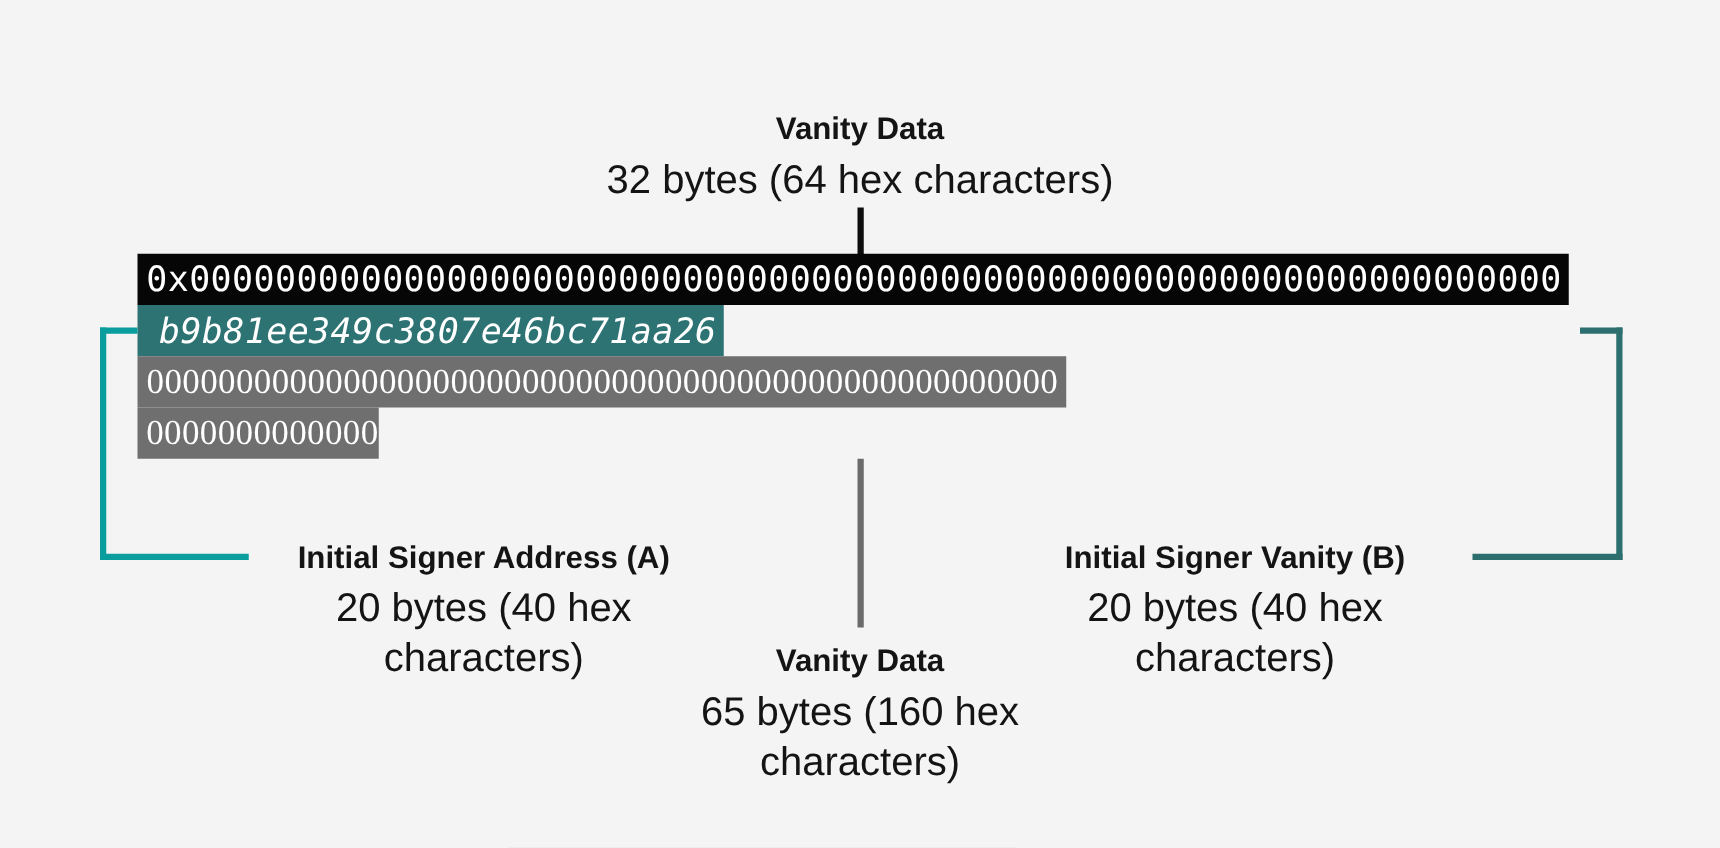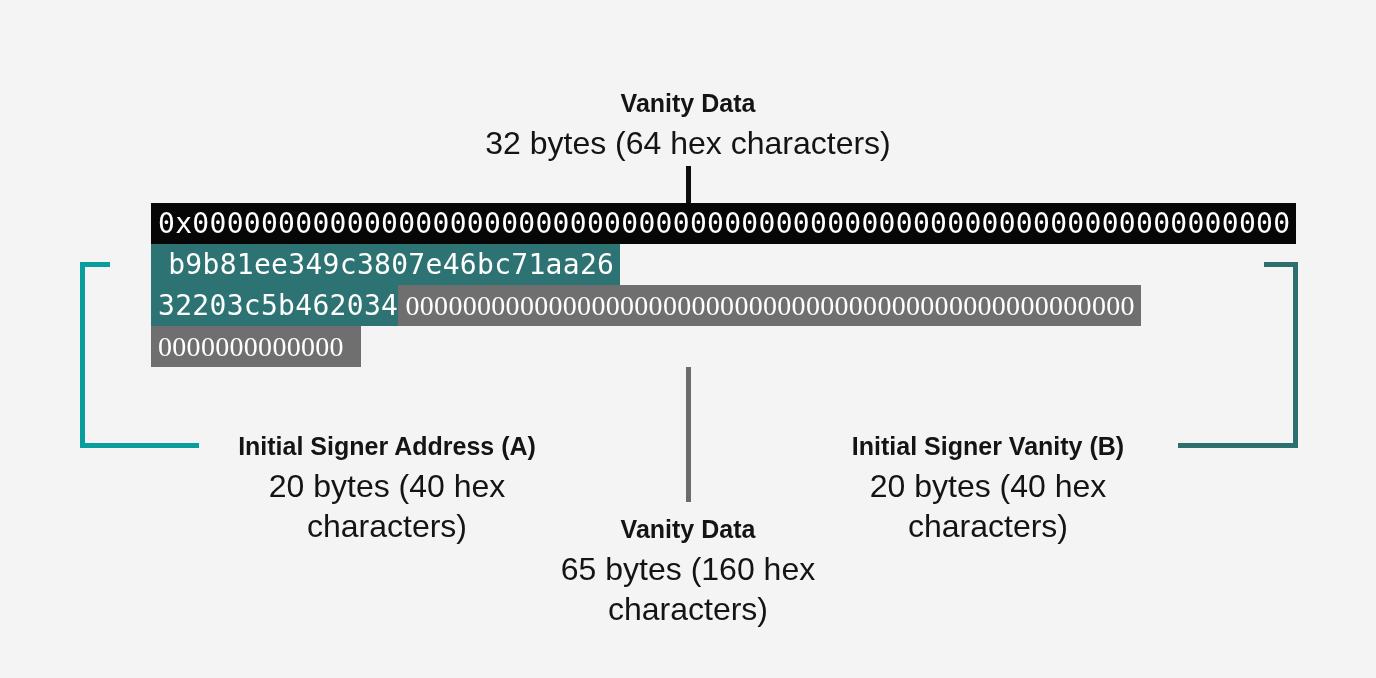--- a/index.html
+++ b/index.html
@@ -9,35 +9,35 @@
     background:var(--background);
     font-family:"Liberation Sans",sans-serif;
     overflow:hidden;
   }
   
   .lbl{position:absolute;text-align:center;color:var(--label-text);}
   .lbl .t{font-weight:700;font-size:25px;line-height:40px;}
   .lbl .s{font-weight:400;font-size:32px;line-height:40px;}
 
   
-  .hexblock{position:absolute;left:110px;top:203px;margin-left:41px;}
+  .hexblock{position:absolute;left:110px;top:203px;}
   .hexrow{display:flex;width:max-content;}
   .seg{
     font-family:"DejaVu Sans Mono",monospace;
     font-size:28px;line-height:41px;
     letter-spacing:.3px;
     color:var(--hex-text);
     white-space:pre;
   }
   .seg.first{padding-left:7px;}
   .seg.last{padding-right:6px;}
-  .seg.endcap{padding-right:17px;}
+  .seg.endcap{}
   .bg-black {background:var(--row-black);}
   .bg-bright{background:var(--teal-bright);}
-  .bg-dark  {background:var(--teal-dark);}
+  .bg-dark  {background:var(--teal-dark);font-style:italic;}
   .bg-gray  {background:var(--gray);font-family:Liberation Serif, serif;}
 
   
   .line{position:absolute;}
   .conn-top   {left:686px;top:166px;width:5px;height:38px;background:var(--connector-black);}
   .conn-bottom{left:686px;top:367px;width:5px;height:135px;background:var(--connector-gray);}
   .brA{background:var(--bracket-a);}
   .brA-stub  {left:80px;top:262px;width:30px;height:5px;}
   .brA-vert  {left:80px;top:262px;width:5px;height:186px;}
   .brA-bottom{left:80px;top:443px;width:119px;height:5px;}
@@ -64,21 +64,20 @@
   <div class="line conn-top"></div>
 
   <div class="hexblock">
     <div class="hexrow">
       <span class="seg bg-black first last">0x0000000000000000000000000000000000000000000000000000000000000000</span>
     </div>
     <div class="hexrow">
       <span class="seg bg-dark last"> b9b81ee349c3807e46bc71aa26</span>
     </div>
     <div class="hexrow">
-      <span class="seg bg-dark first">32203c5b462034</span>
       <span class="seg bg-gray last"> 000000000000000000000000000000000000000000000000000</span>
     </div>
     <div class="hexrow">
       <span class="seg bg-gray first endcap">0000000000000</span>
     </div>
   </div>
 
   <div class="line brA brA-stub"></div>
   <div class="line brA brA-vert"></div>
   <div class="line brA brA-bottom"></div>

